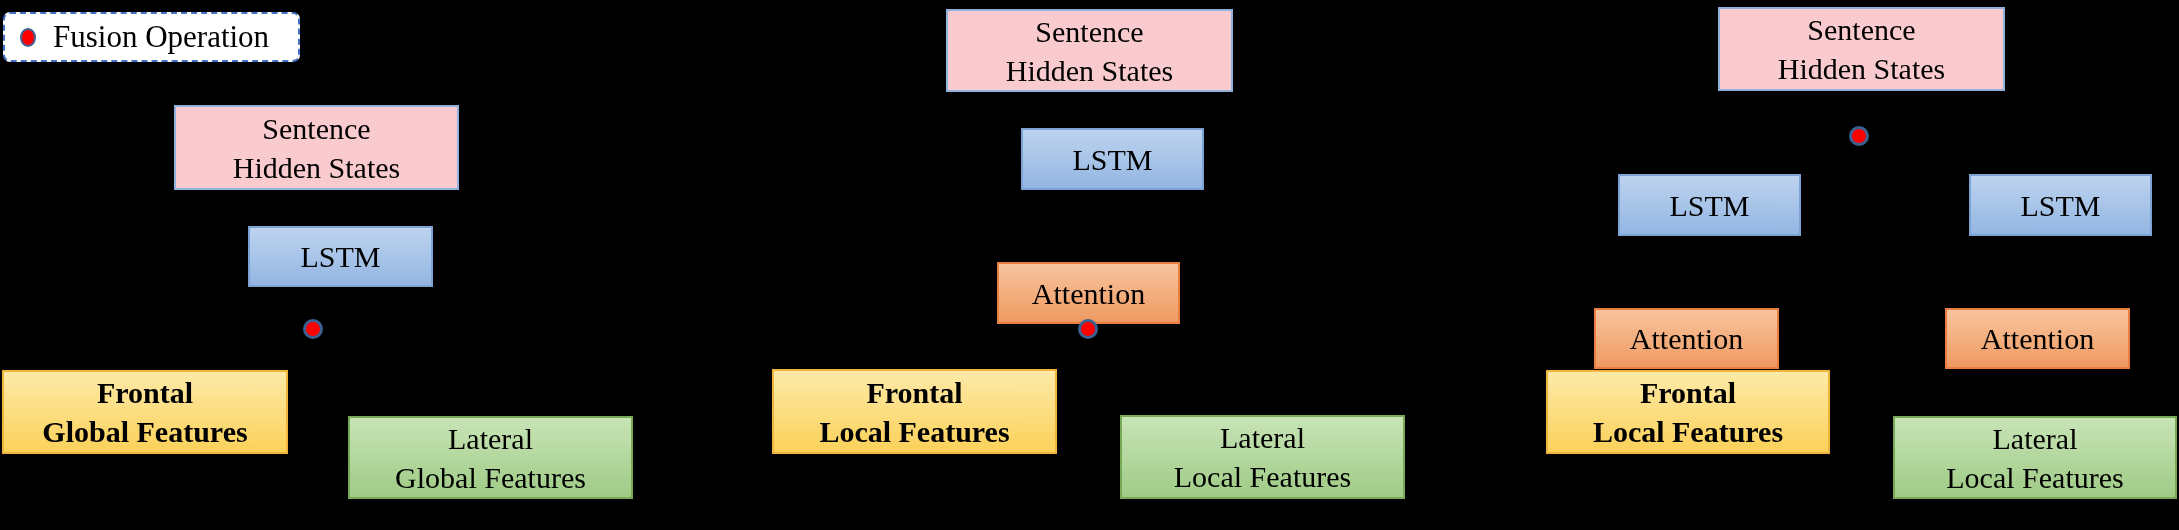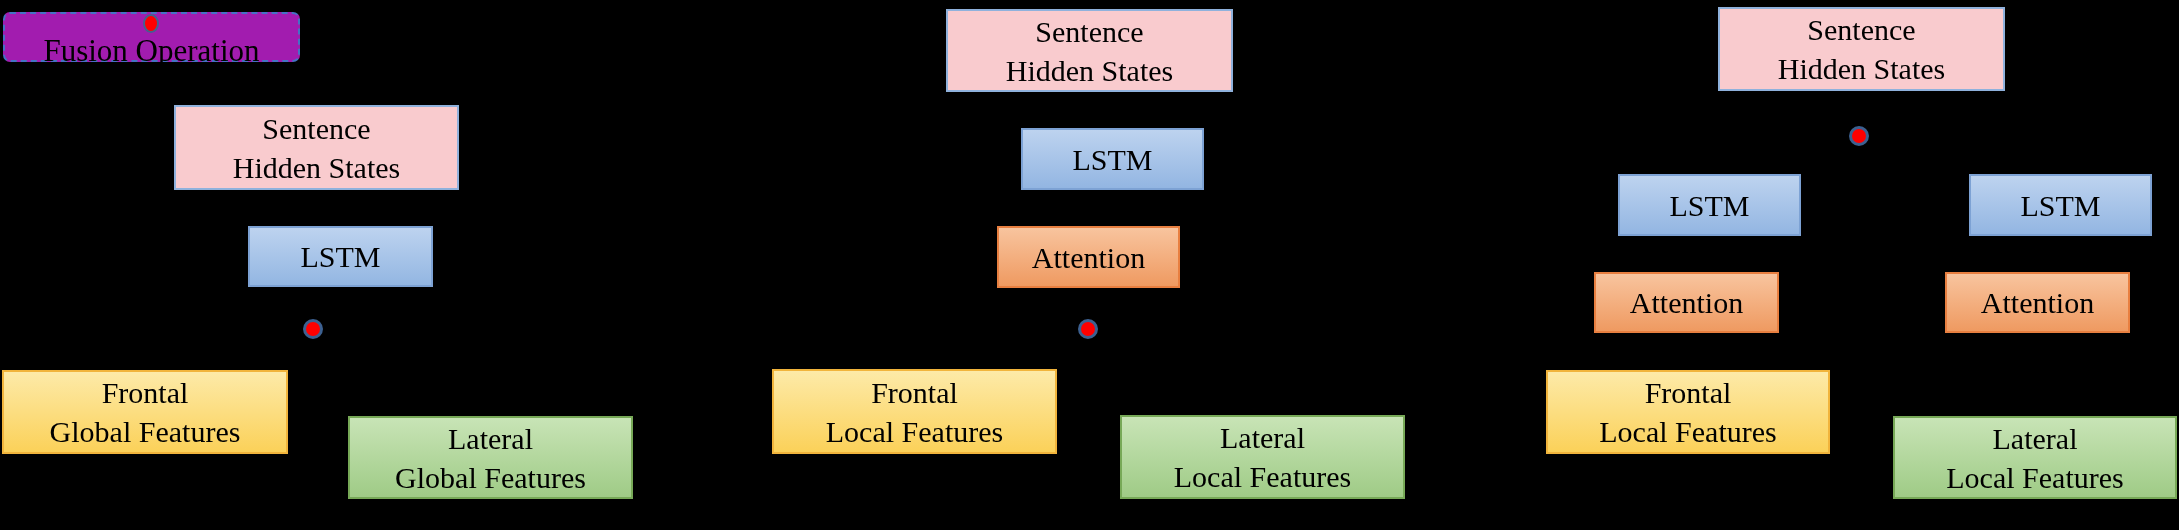--- a/index.html
+++ b/index.html
@@ -30,24 +30,26 @@
     border-color:#8fb1dc;
   }
   .blue{
     background:linear-gradient(180deg,#bdd3ef 0%,#93b6e2 100%);
     border-color:#7da2d4;
     margin-left:23px;
   }
   .orange{
     background:linear-gradient(180deg,#f8c49e 0%,#ef9a61 100%);
     border-color:#e87f40;
+    margin-top:36px;
   }
   .yellow{
     background:linear-gradient(180deg,#fdeaa8 0%,#fbd159 100%);
     border-color:#f1b43c;
+    font-weight:bold;
   }
   .green{
     background:linear-gradient(180deg,#c8e4b6 0%,#9fcb86 100%);
     border-color:#77a957;
     margin-top:46px;
   }
   .fusion-dot{
     position:absolute;
     width:20px;
     height:20px;
@@ -56,27 +58,26 @@
     background:#ff0000;
     border:3px solid #3c6090;
   }
   .legend{
     position:absolute;
     left:3px;
     top:12px;
     width:297px;
     height:50px;
     box-sizing:border-box;
-    background:#a21caf;
+    background:#ffffff;
     border:2px dashed #4472c4;
     border-radius:7px;
     display:flex;
     align-items:center;
     font-size:31px;
-    flex-direction:column;
   }
   .legend-dot{
     display:inline-block;
     width:16px;
     height:19px;
     box-sizing:border-box;
     border-radius:50%;
     background:#ff0000;
     border:2px solid #44608f;
     margin-left:15px;

